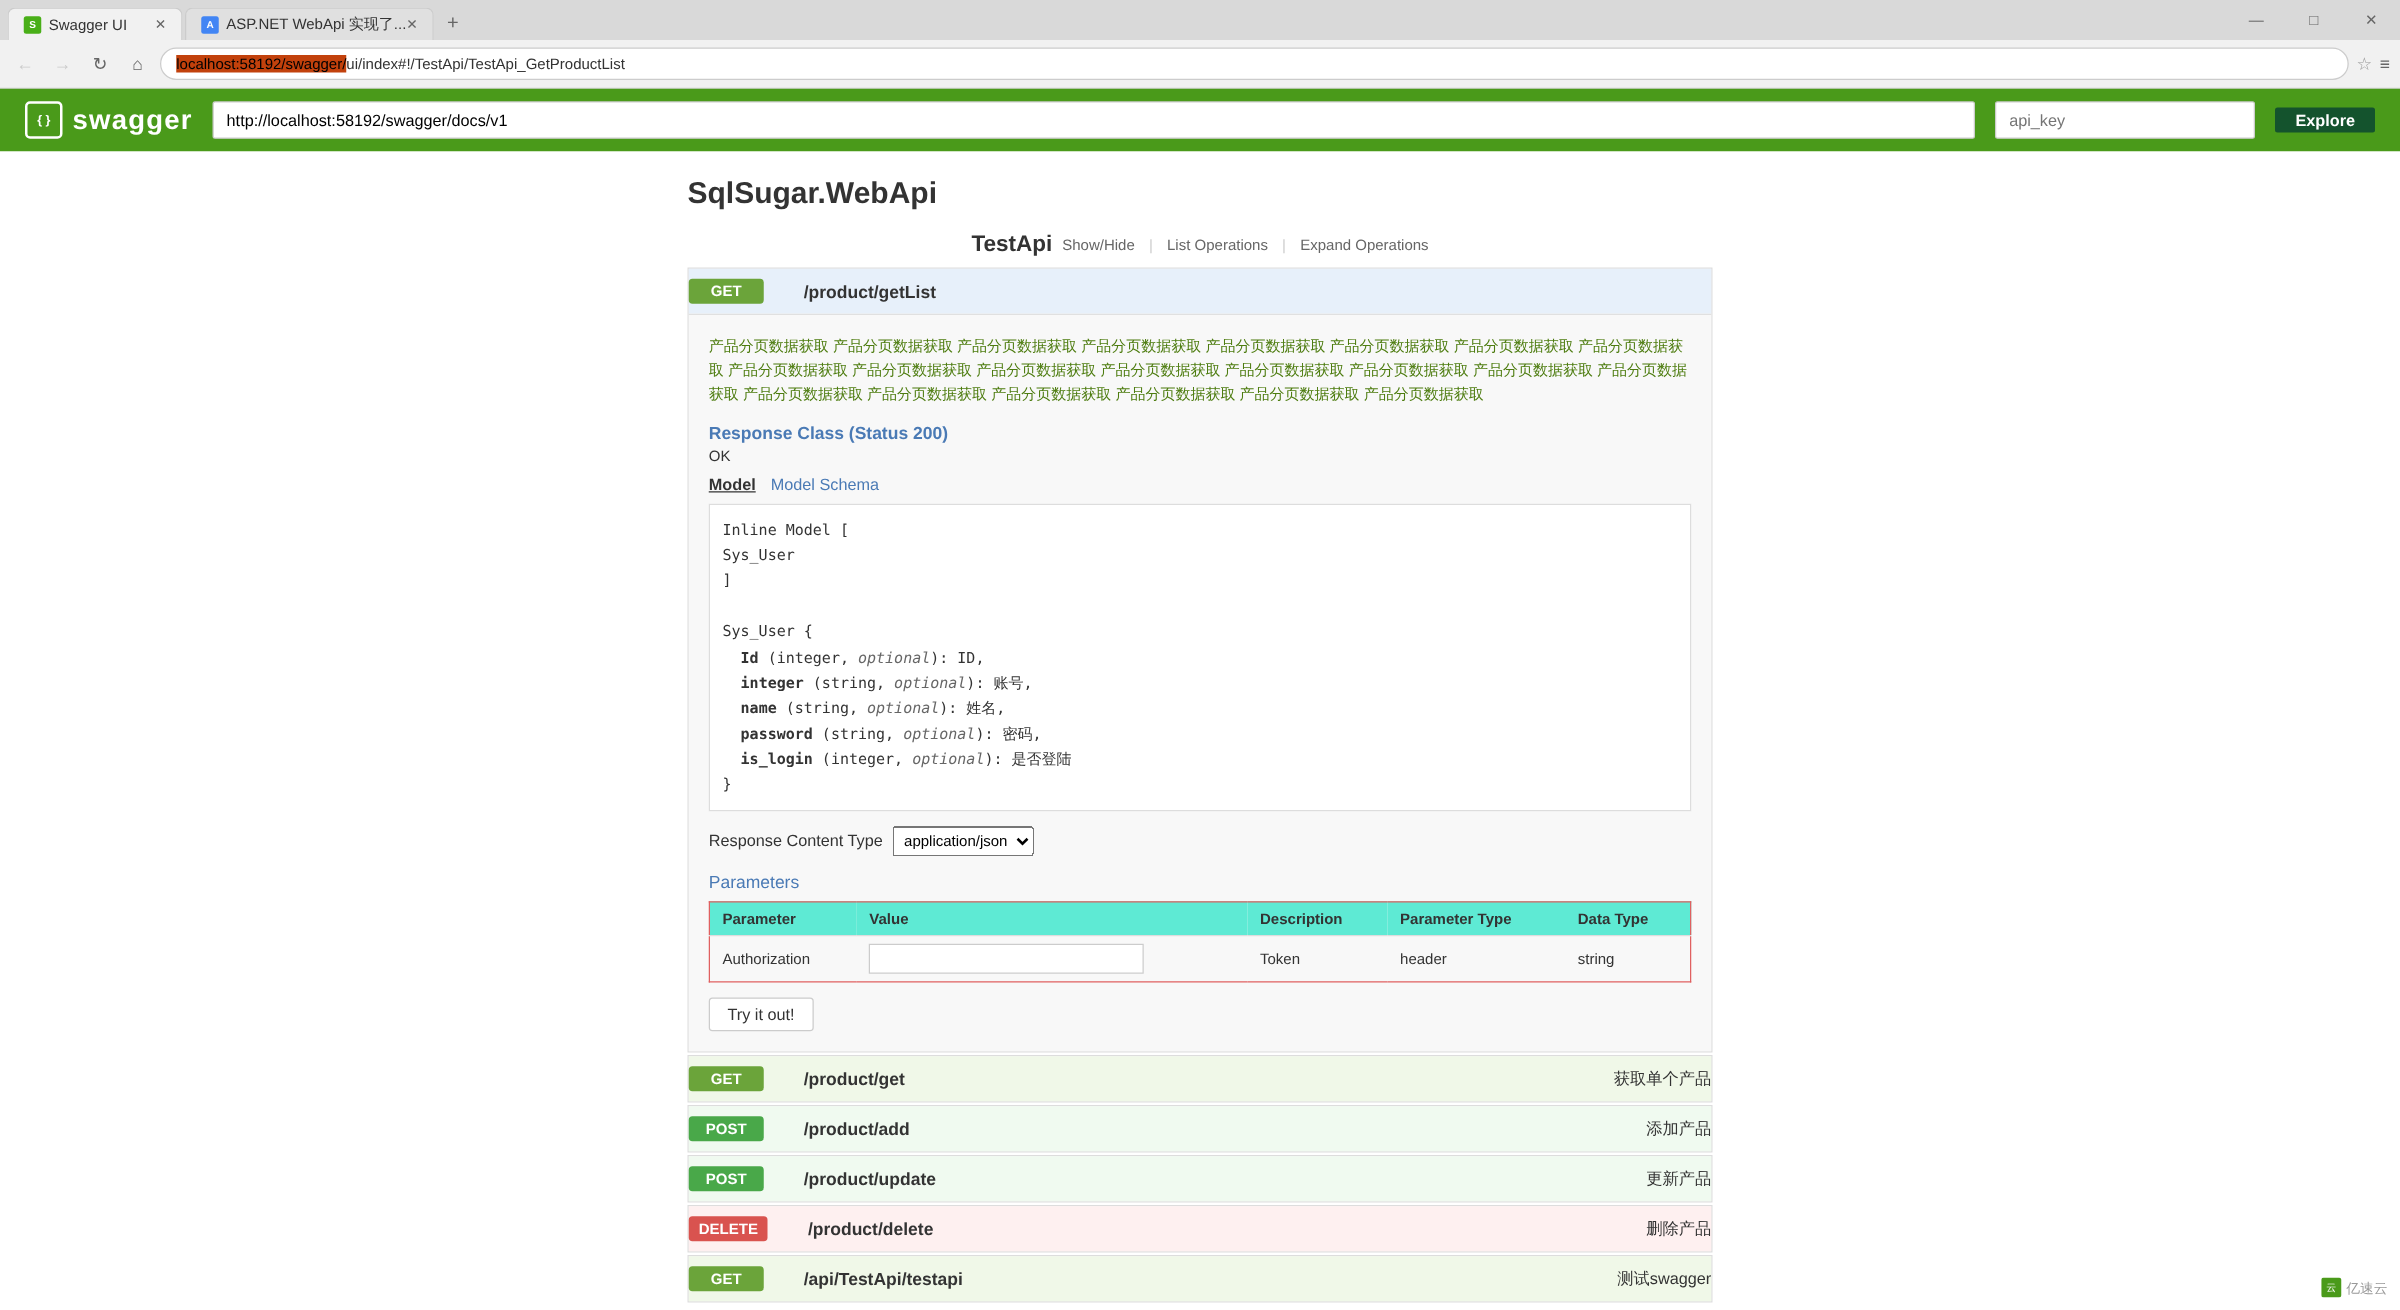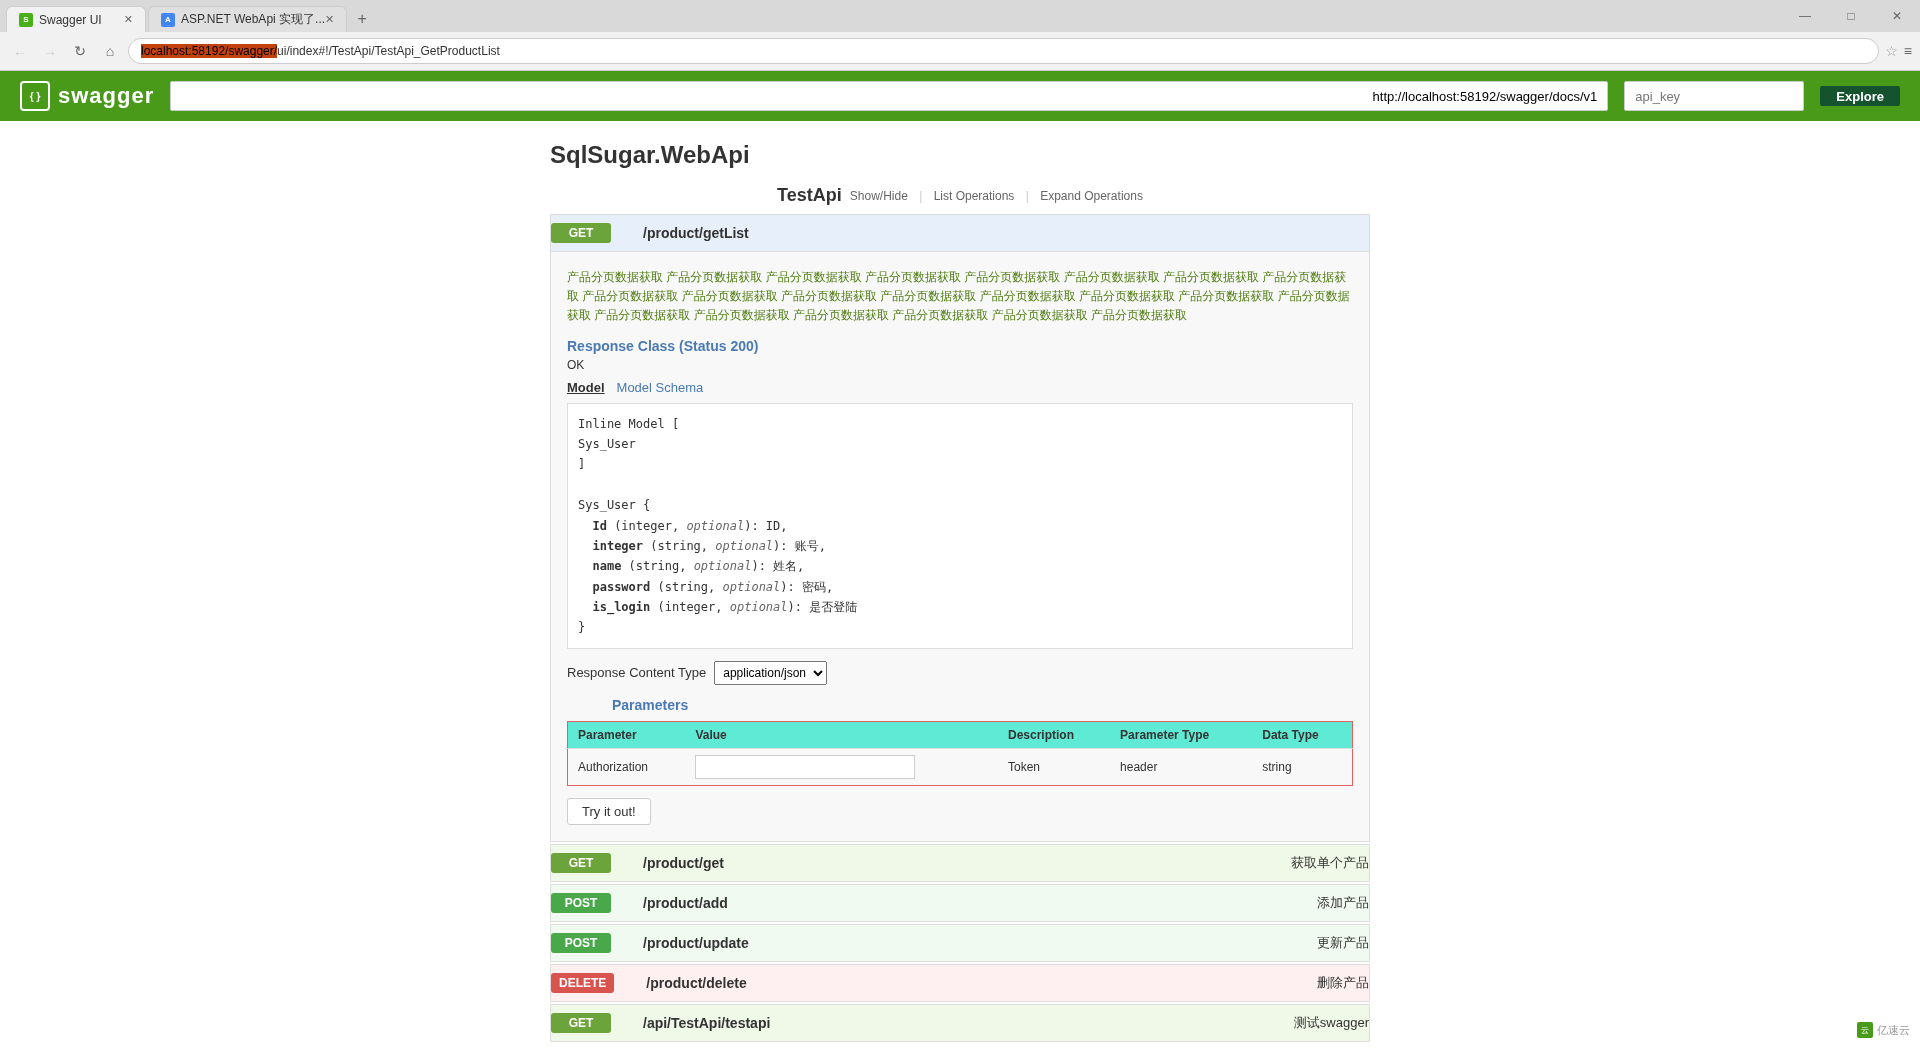--- a/index.html
+++ b/index.html
@@ -168,24 +168,23 @@
       color: white;
       letter-spacing: 1px;
     }
     .swagger-url-input {
       flex: 1;
       height: 30px;
       padding: 0 10px;
       font-size: 13px;
       border: 1px solid #ccc;
       border-radius: 2px;
-      text-align: right;
     }
     .swagger-api-key {
-      width: 180px;
+      width: 208px;
       height: 30px;
       padding: 0 10px;
       font-size: 13px;
       border: 1px solid #ccc;
       border-radius: 2px;
       color: #999;
     }
     .explore-btn {
       height: 20px;
       padding: 0 16px;
@@ -347,24 +346,23 @@
       font-size: 13px;
     }
     .response-content-type select {
       height: 24px;
       font-size: 12px;
       padding: 0 4px;
     }
 
     .parameters-title {
       font-size: 14px;
-      font-weight: bold;
+      font-weight: normal;
       color: #4a7ab5;
       margin-bottom: 8px;
-      margin-left: 45px;
     }
     .params-table {
       width: 100%;
       border-collapse: collapse;
       border: 1px solid #e06060;
       margin-bottom: 12px;
     }
     .params-table th {
       background: #5eead4;
       padding: 6px 10px;

